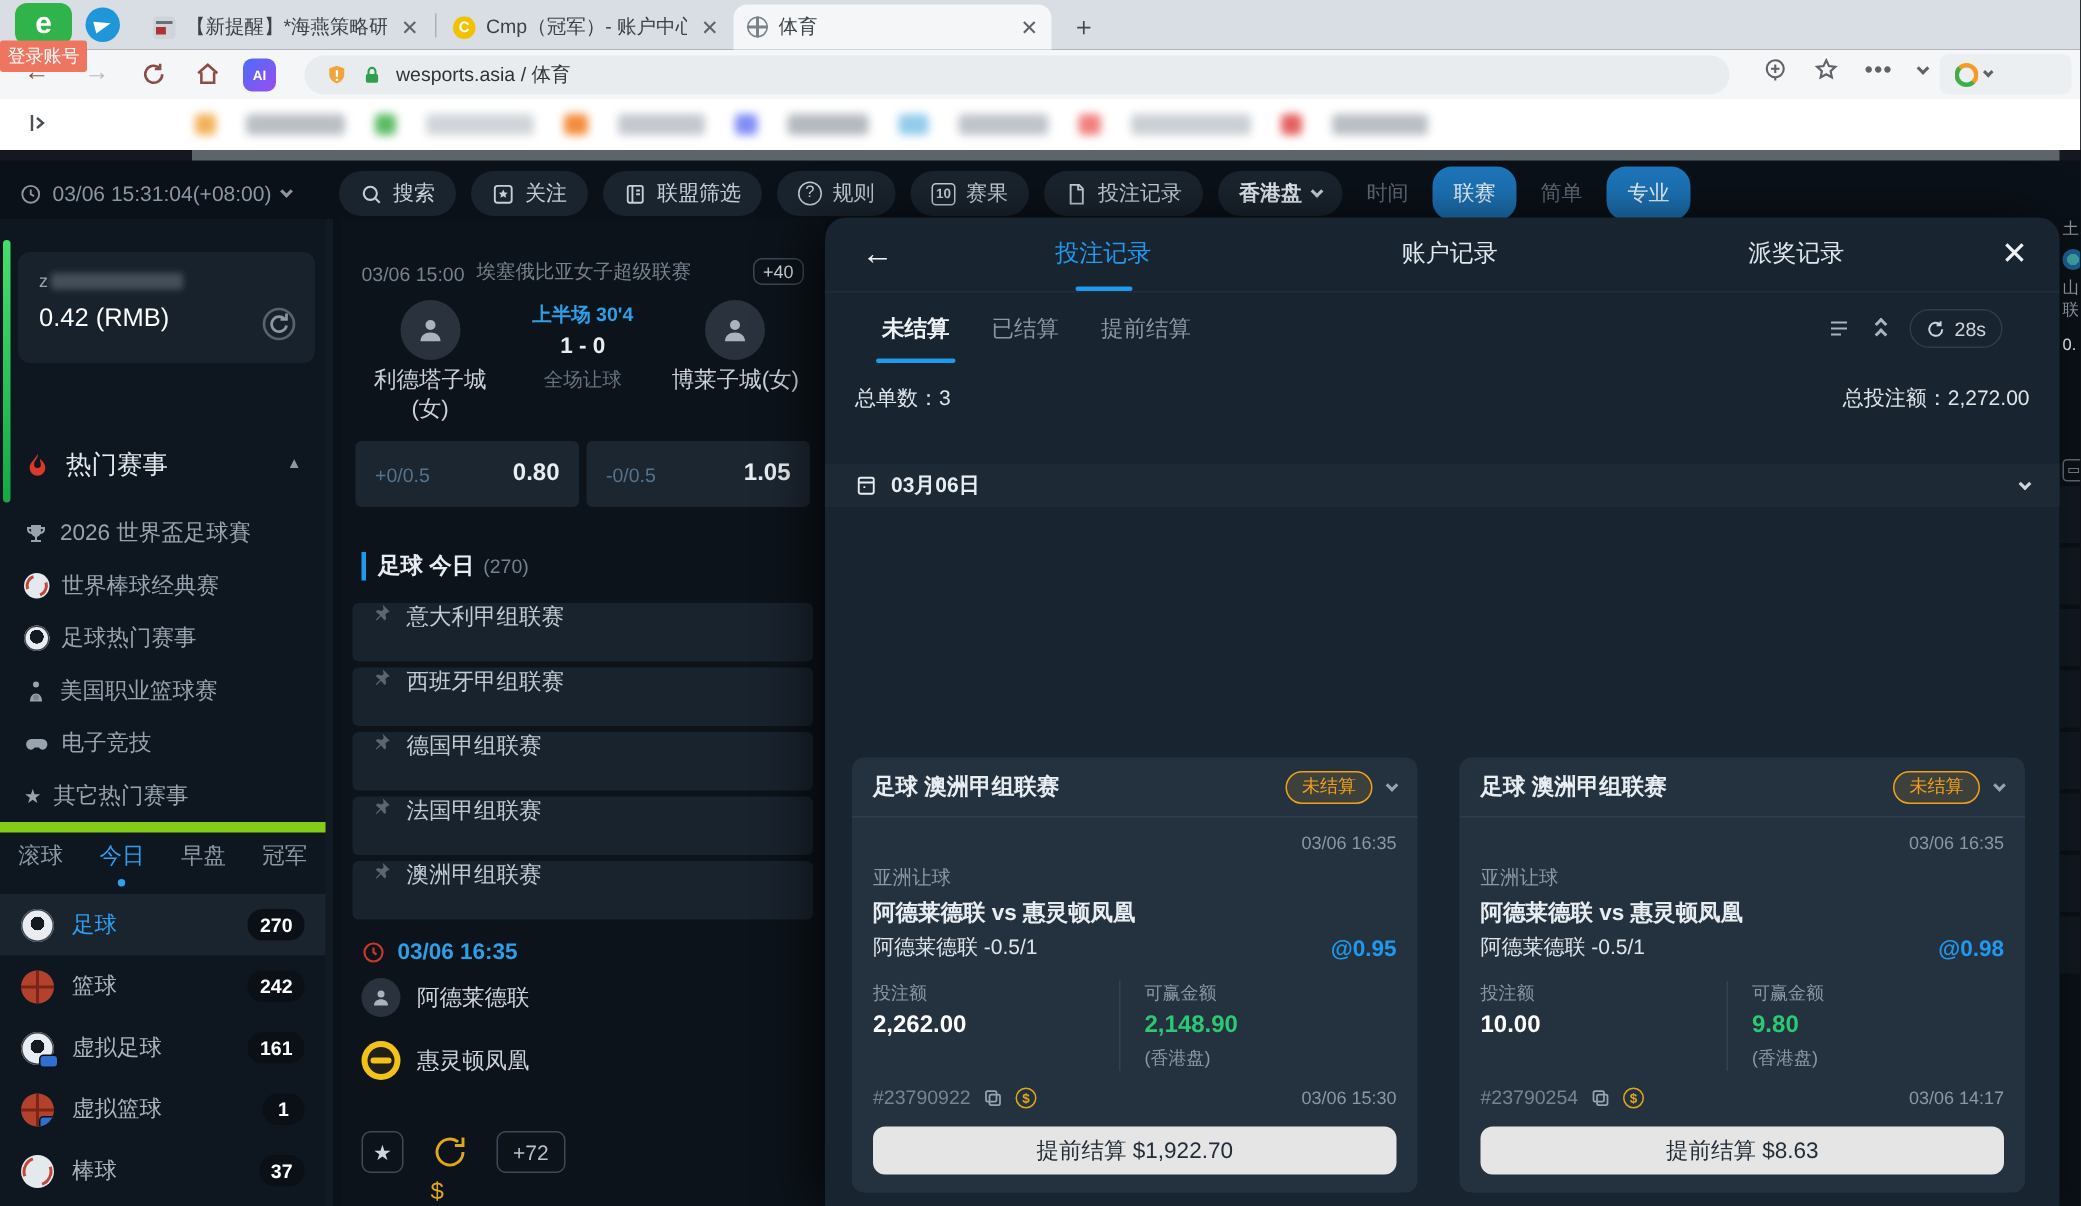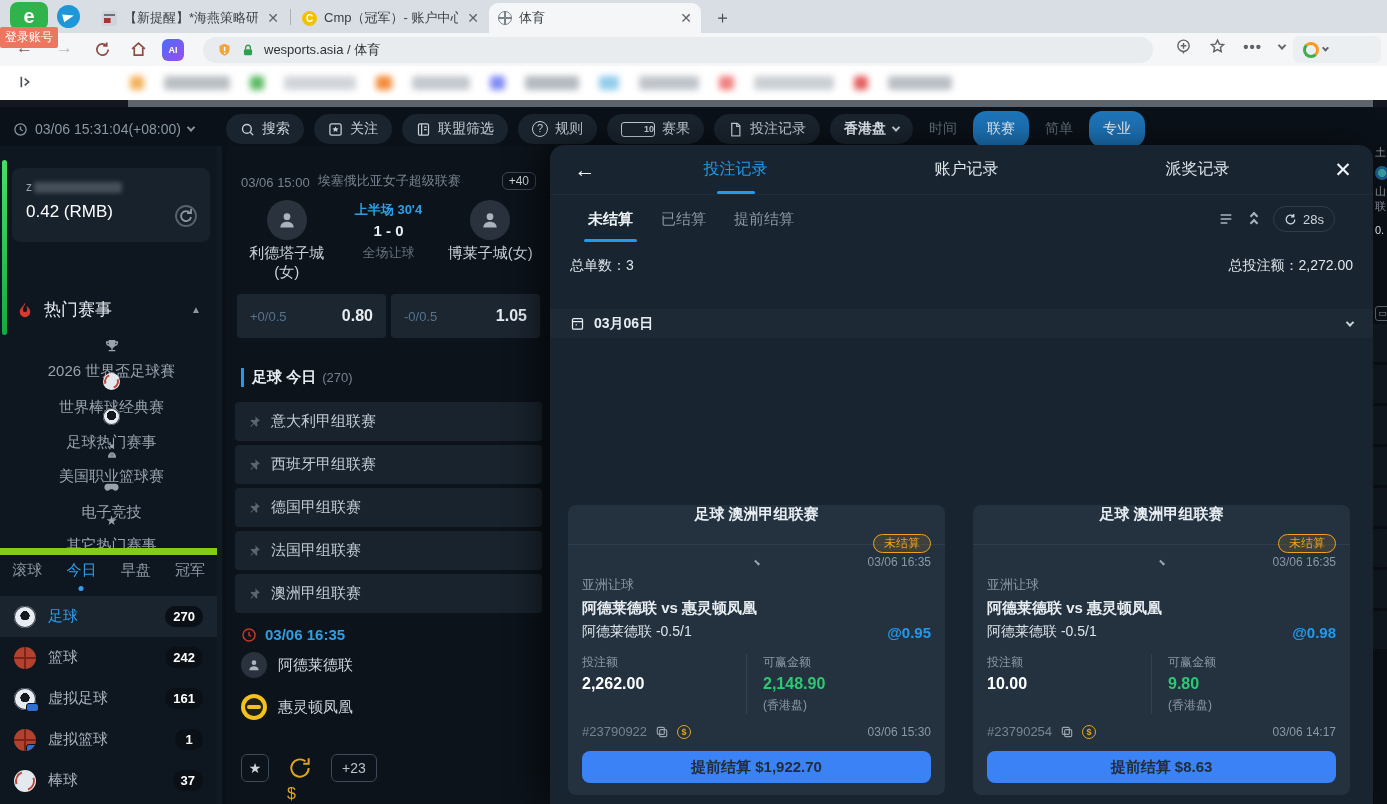--- a/index.html
+++ b/index.html
@@ -49,34 +49,34 @@
 
 .topnav{position:absolute;top:12px;left:0;right:0;height:34px;display:flex;align-items:center;padding:0 13px;gap:10px;color:#8b97a3;}
 .nav-time{display:flex;align-items:center;gap:7px;font-size:14px;margin-right:22px;}
 .chip{height:30px;border-radius:16px;background:#1a242e;color:#c6cfd6;font-size:14px;display:flex;align-items:center;gap:7px;padding:0 14px;flex:none;}
 .tgl{font-size:14px;color:#5e6a76;padding:0 6px;}
 .tgl.on{background:#1d74b8;color:#eaf4fc;height:36px;border-radius:13px;display:flex;align-items:center;padding:0 14px;}
 
 .ic{display:inline-block;vertical-align:middle;flex:none;}
 .ic svg{display:block;}
 .qcirc{width:16px;height:16px;border:1.5px solid currentColor;border-radius:50%;font-size:11px;line-height:13px;text-align:center;}
-.cal10{width:34px;height:15px;border:1.5px solid currentColor;border-radius:3px;font-size:9px;line-height:12px;text-align:right;font-weight:bold;}
+.cal10{width:16px;height:15px;border:1.5px solid currentColor;border-radius:3px;font-size:9px;line-height:12px;text-align:center;font-weight:bold;}
 
 
 .sidebar{position:absolute;top:46px;left:0;width:222px;bottom:0;background:#0e1720;border-right:5px solid #121a23;}
 .vscroll{position:absolute;left:2px;top:60px;width:5px;height:175px;border-radius:3px;background:linear-gradient(#45e06a,#14a844);z-index:10;}
 .acct{position:absolute;left:12px;top:22px;width:198px;height:74px;border-radius:8px;background:#18222c;padding:12px 14px;}
 .uname{font-size:12px;color:#9aa5af;display:flex;align-items:center;gap:2px;}
 .ublur{display:inline-block;width:88px;height:11px;background:#454f59;filter:blur(2px);border-radius:2px;}
 .bal{font-size:17px;color:#ffffff;margin-top:8px;}
 .acct-ref{position:absolute;right:12px;top:36px;color:#8b97a3;}
 .hot-h{position:absolute;left:16px;top:152px;display:flex;align-items:center;gap:10px;color:#e4e9ee;font-size:17px;}
 .hot-arr{position:absolute;right:16px;top:158px;color:#8b97a3;font-size:10px;}
 .hot-list{position:absolute;left:16px;top:192px;right:10px;}
-.hot-item{display:flex;align-items:center;gap:8px;height:35px;color:#98a3ae;font-size:15px;flex-direction:column;}
+.hot-item{display:flex;align-items:center;gap:8px;height:35px;color:#98a3ae;font-size:15px;}
 .side-tabs{position:absolute;left:0;right:0;top:402px;height:38px;border-top:7px solid #84cc16;display:flex;align-items:center;justify-content:space-around;font-size:15px;color:#8b97a3;}
 .stab{position:relative;padding:4px 2px;}
 .stab.on{color:#2f9ff0;}
 .stab.on::after{content:"";position:absolute;left:50%;bottom:-7px;width:5px;height:5px;border-radius:50%;background:#2f9ff0;transform:translateX(-50%);}
 .sports{position:absolute;left:0;right:0;top:450px;}
 .sp-row{height:41px;display:flex;align-items:center;gap:12px;padding:0 14px;color:#aab4be;font-size:15px;}
 .sp-row.on{background:#1a242e;color:#2f9ff0;}
 .sp-cnt{margin-left:auto;background:#0a1016;border-radius:10px;height:21px;min-width:28px;padding:0 8px;display:flex;align-items:center;justify-content:center;color:#fff;font-size:13px;font-weight:bold;}
 
 .ball{width:22px;height:22px;border-radius:50%;position:relative;flex:none;}
@@ -100,21 +100,21 @@
 .m-names{display:grid;grid-template-columns:1fr 112px 1fr;padding:4px 14px 0;text-align:center;font-size:15px;color:#c9d2d9;}
 .p-mkt{font-size:13px;color:#67727e;}
 .m-odds{display:flex;gap:5px;padding:12px 10px 0;}
 .oddbox{flex:1;height:44px;background:#1c2631;border-radius:4px;display:flex;align-items:center;justify-content:space-between;padding:0 13px;}
 .o-h{color:#56738c;font-size:13px;}
 .o-v{color:#e8edf2;font-size:16px;font-weight:bold;}
 .sec-t{position:absolute;left:14px;top:222px;display:flex;align-items:baseline;gap:6px;border-left:3px solid #2199ed;padding-left:8px;}
 .sec-t .t1{color:#e8edf2;font-size:15px;font-weight:bold;}
 .sec-t .t2{color:#76818d;font-size:13px;}
 .lg-list{position:absolute;left:8px;right:8px;top:256px;}
-.lg-row{height:39px;margin-bottom:4px;background:#19232d;border-radius:4px;display:flex;align-items:center;gap:10px;padding:0 12px;color:#c2cbd3;font-size:15px;}
+.lg-row{height:39px;margin-bottom:4px;background:#19232d;border-radius:4px;display:flex;align-items:flex-start;gap:10px;padding:0 12px;color:#c2cbd3;font-size:15px;}
 .time-row{position:absolute;left:14px;top:480px;display:flex;align-items:center;gap:8px;color:#2e9fe6;font-size:15px;font-weight:bold;}
 .team-row{position:absolute;left:14px;display:flex;align-items:center;gap:11px;color:#cdd5dc;font-size:15px;}
 .logo-wel{width:26px;height:26px;border-radius:50%;background:#f2c21a;position:relative;flex:none;}
 .logo-wel::before{content:"";position:absolute;inset:4px;border-radius:50%;background:#20201a;}
 .logo-wel::after{content:"";position:absolute;left:6px;top:11px;width:14px;height:4px;border-radius:2px;background:#f2c21a;}
 .ico-row{position:absolute;left:14px;top:608px;display:flex;align-items:center;gap:18px;}
 .sqstar{width:28px;height:28px;border:1px solid #3e4a57;border-radius:6px;color:#cfd6dc;font-size:14px;display:flex;align-items:center;justify-content:center;}
 .cashico{position:relative;width:26px;height:26px;color:#e0a61c;}
 .cash${position:absolute;inset:0;display:flex;align-items:center;justify-content:center;font-size:11px;font-weight:bold;}
 .b51{height:28px;border:1px solid #3e4a57;border-radius:6px;padding:0 10px;display:flex;align-items:center;color:#b9c2cb;font-size:14px;}
@@ -131,42 +131,42 @@
 .msub{font-size:15px;color:#8b97a3;position:relative;}
 .msub.on{color:#eef2f5;font-weight:bold;}
 .msub.on::after{content:"";position:absolute;left:-4px;right:-4px;bottom:-13px;height:3px;background:#2199ed;border-radius:2px;}
 .mo-tools{margin-left:auto;display:flex;align-items:center;gap:16px;color:#aab4be;}
 .refpill{height:26px;border:1px solid #2f3d4b;border-radius:13px;display:flex;align-items:center;gap:6px;padding:0 10px;color:#cdd5dd;font-size:13px;}
 .mo-sum{display:flex;justify-content:space-between;padding:14px 20px 10px;font-size:14px;color:#dfe5ea;}
 .mo-date{height:29px;background:#1d2a36;display:flex;align-items:center;gap:9px;padding:0 20px;color:#e8edf2;font-size:14px;font-weight:bold;margin-top:24px;}
 .mo-date .chev{margin-left:auto;color:#cfd6dc;}
 .cards{position:absolute;left:18px;right:23px;top:360px;display:flex;gap:28px;}
 .bcard{flex:1;height:290px;background:#243240;border-radius:8px;position:relative;}
-.bc-head{height:40px;display:flex;align-items:center;gap:10px;padding:0 14px;border-bottom:1px solid #2f3e4c;flex-direction:column;}
+.bc-head{height:40px;display:flex;align-items:center;gap:10px;padding:0 14px;border-bottom:1px solid #2f3e4c;}
 .bc-lg{font-size:15px;font-weight:bold;color:#e8edf2;}
 .bc-st{margin-left:auto;height:22px;border:1px solid #f0a11c;background:rgba(240,161,28,.13);border-radius:11px;padding:0 10px;display:flex;align-items:center;color:#f0a11c;font-size:12px;}
 .bc-head .chev{color:#98a3ad;}
 .bc-body{padding:10px 14px 0;}
 .bc-time{text-align:right;font-size:12px;color:#8b97a3;}
 .bc-mkt{font-size:13px;color:#8b97a3;margin-top:7px;}
 .bc-match{font-size:15px;font-weight:bold;color:#e8edf2;margin-top:5px;}
 .bc-pick{display:flex;justify-content:space-between;align-items:center;margin-top:5px;}
 .bc-pick .pk{font-size:14px;color:#dfe5ea;}
 .bc-pick .od{font-size:15px;font-weight:bold;color:#2199ed;}
 .bc-stats{display:flex;margin-top:13px;}
 .bs-l{width:47%;}
 .bs-r{border-left:1px solid #33424f;padding-left:16px;}
 .bs-lb{font-size:12px;color:#8b97a3;}
 .bs-v{font-size:16px;font-weight:bold;color:#fff;margin-top:4px;}
 .bs-v.grn{color:#2dc873;}
 .bs-n{font-size:12px;color:#8b97a3;margin-top:4px;}
 .bc-foot{position:absolute;left:14px;right:14px;bottom:56px;display:flex;align-items:center;gap:8px;font-size:13px;color:#78838f;}
 .bc-foot .tm{margin-left:auto;font-size:12px;color:#8b97a3;}
 .dollar-ic{width:14px;height:14px;border:1.5px solid #e0a61c;border-radius:50%;color:#e0a61c;font-size:9px;font-weight:bold;display:flex;align-items:center;justify-content:center;}
-.bc-btn{position:absolute;left:14px;right:14px;bottom:12px;height:32px;background:#3b82f6;border-radius:8px;display:flex;align-items:center;justify-content:center;font-size:15px;font-weight:bold;color:#232d37;}
+.bc-btn{position:absolute;left:14px;right:14px;bottom:12px;height:32px;background:#e5e5e5;border-radius:8px;display:flex;align-items:center;justify-content:center;font-size:15px;font-weight:normal;color:#232d37;}
 
 
 .sliver{position:absolute;top:45px;left:1373px;right:0;bottom:0;background:#0b1016;overflow:hidden;color:#8b97a3;font-size:11px;}
 .sl-logo{width:14px;height:14px;border-radius:50%;background:radial-gradient(circle,#3aa0a0 0 4px,#1c5d8c 4px);margin:6px 0 4px 2px;}
 .sl-box{width:15px;height:15px;border:1px solid #5a6672;border-radius:3px;margin:70px 0 0 2px;color:#8b97a3;font-size:9px;line-height:13px;text-align:center;}
 .sl-slot{height:38px;background:#10181f;margin-top:3px;}
 </style>
 </head>
 <body>
 
@@ -556,21 +556,21 @@
         <span>惠灵顿凤凰</span>
       </div>
       <div class="ico-row">
         <span class="sqstar">★</span>
         <span class="cashico">
           <svg width="26" height="26" viewBox="0 0 24 24" fill="none" stroke="currentColor" stroke-width="1.8">
               <path d="M20 12a8 8 0 1 1-3-6.2M20 3v5h-5"></path>
             </svg>
           <span class="cash$">$</span>
         </span>
-        <span class="b51">+23</span>
+        <span class="b51">+72</span>
       </div>
 
     </div>
 
     <div class="modal">
       <div class="mo-head">
         <span class="mo-back">←</span>
         <span class="mo-tab on">投注记录</span>
         <span class="mo-tab">账户记录</span>
         <span class="mo-tab">派奖记录</span>

